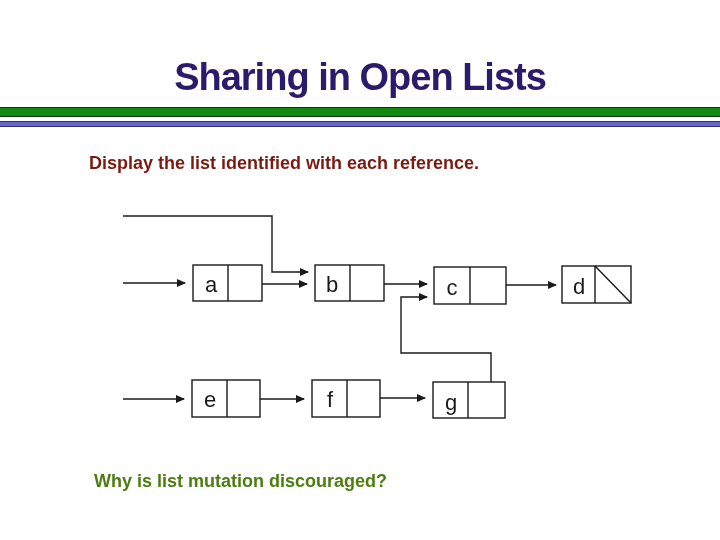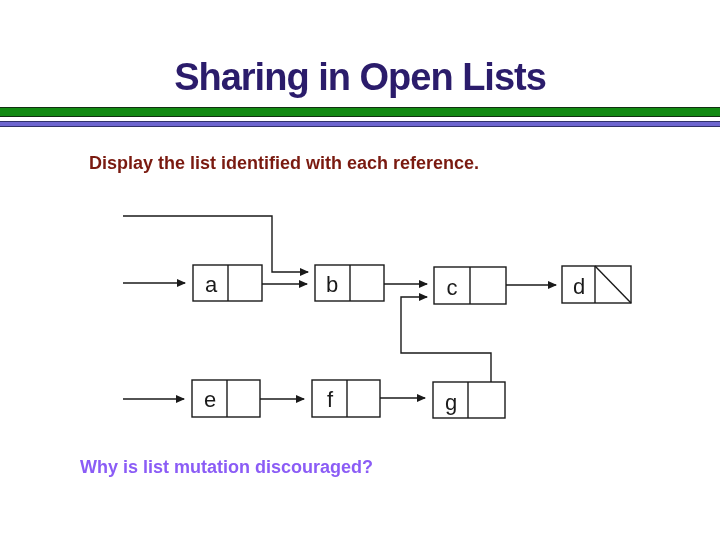--- a/index.html
+++ b/index.html
@@ -56,24 +56,24 @@
     left: 77px;
     margin: 12px;
     font-size: 18px;
     font-weight: 600;
     color: #7A1A10;
   }
   .question-text {
     position: absolute;
     top: 457px;
     left: 80px;
-    margin: 0;
+    margin: 14px;
     font-size: 18px;
     font-weight: 600;
-    color: #8b5cf6;
+    color: #4d7c0f;
   }
   .diagram-svg {
     position: absolute;
     top: 0;
     left: 0;
     width: 720px;
     height: 540px;
   }
   .diagram-svg rect {
     fill: #ffffff;

